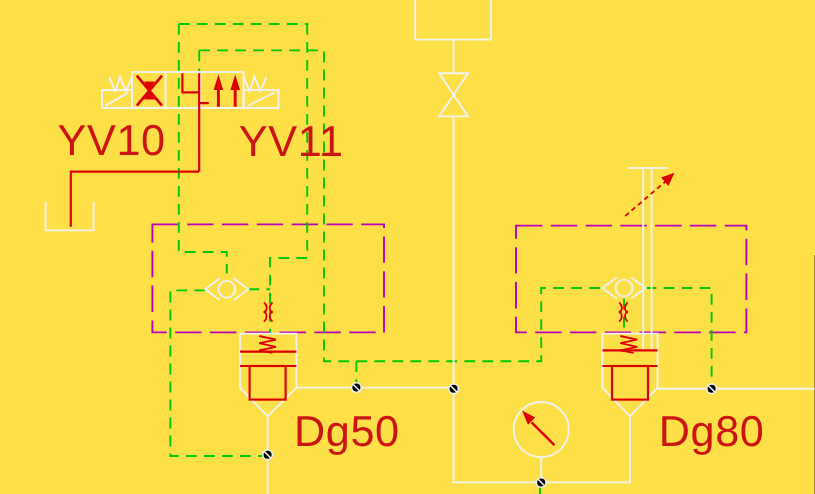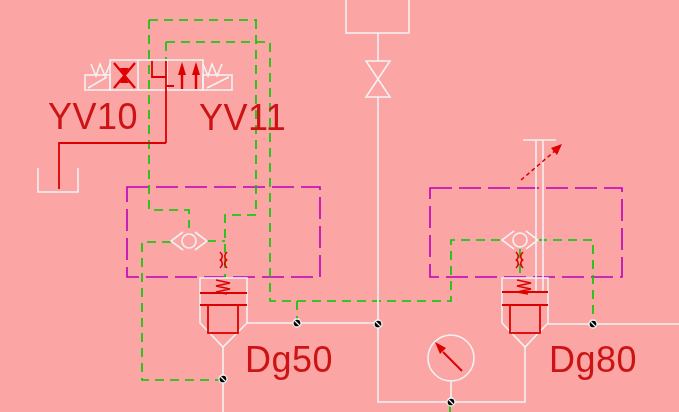--- a/index.html
+++ b/index.html
@@ -1,16 +1,16 @@
 <!DOCTYPE html>
 <html><head>
 <meta charset="utf-8">
 <style>
   html,body{margin:0;padding:0;background:#000;}
-  .stage{position:relative;width:679px;height:412px;background:#fca5a5;overflow:hidden;}
+  .stage{position:relative;width:679px;height:412px;background:#fde047;overflow:hidden;}
   svg{display:block;}
   text{font-family:"Liberation Sans", sans-serif;font-weight:400;letter-spacing:0.5px;}
 </style>
 </head>
 <body>
 
 <div class="stage">
 <svg width="679" height="412" viewBox="0 0 679 412">
 
   <g stroke="currentColor" fill="none" stroke-width="1.6" stroke-dasharray="22 7" color="#bb00bb">

